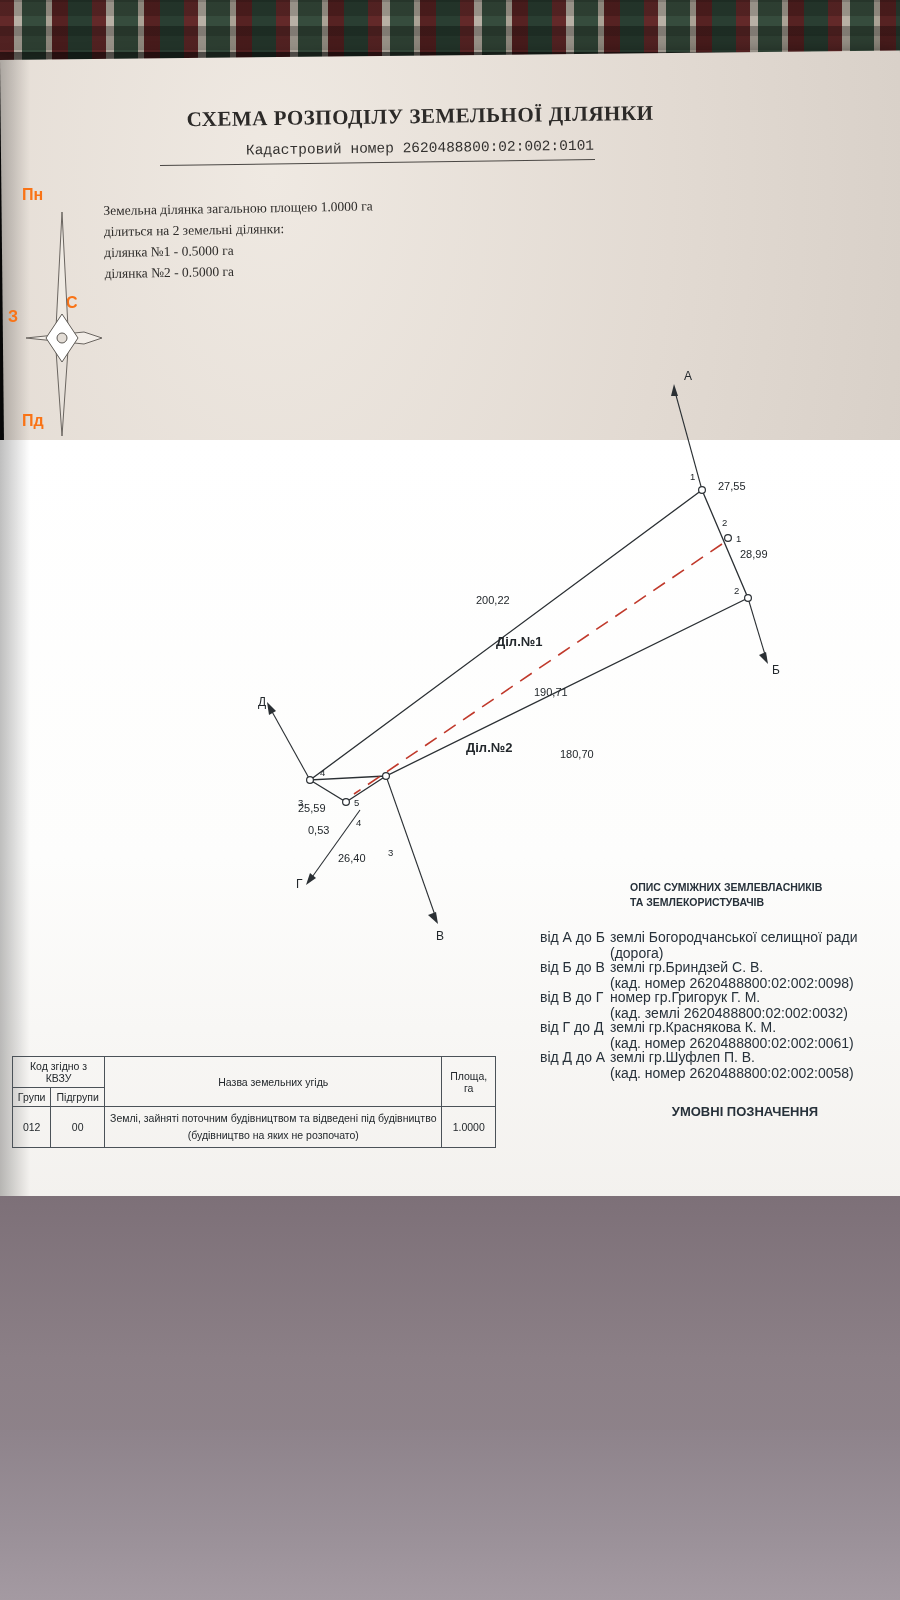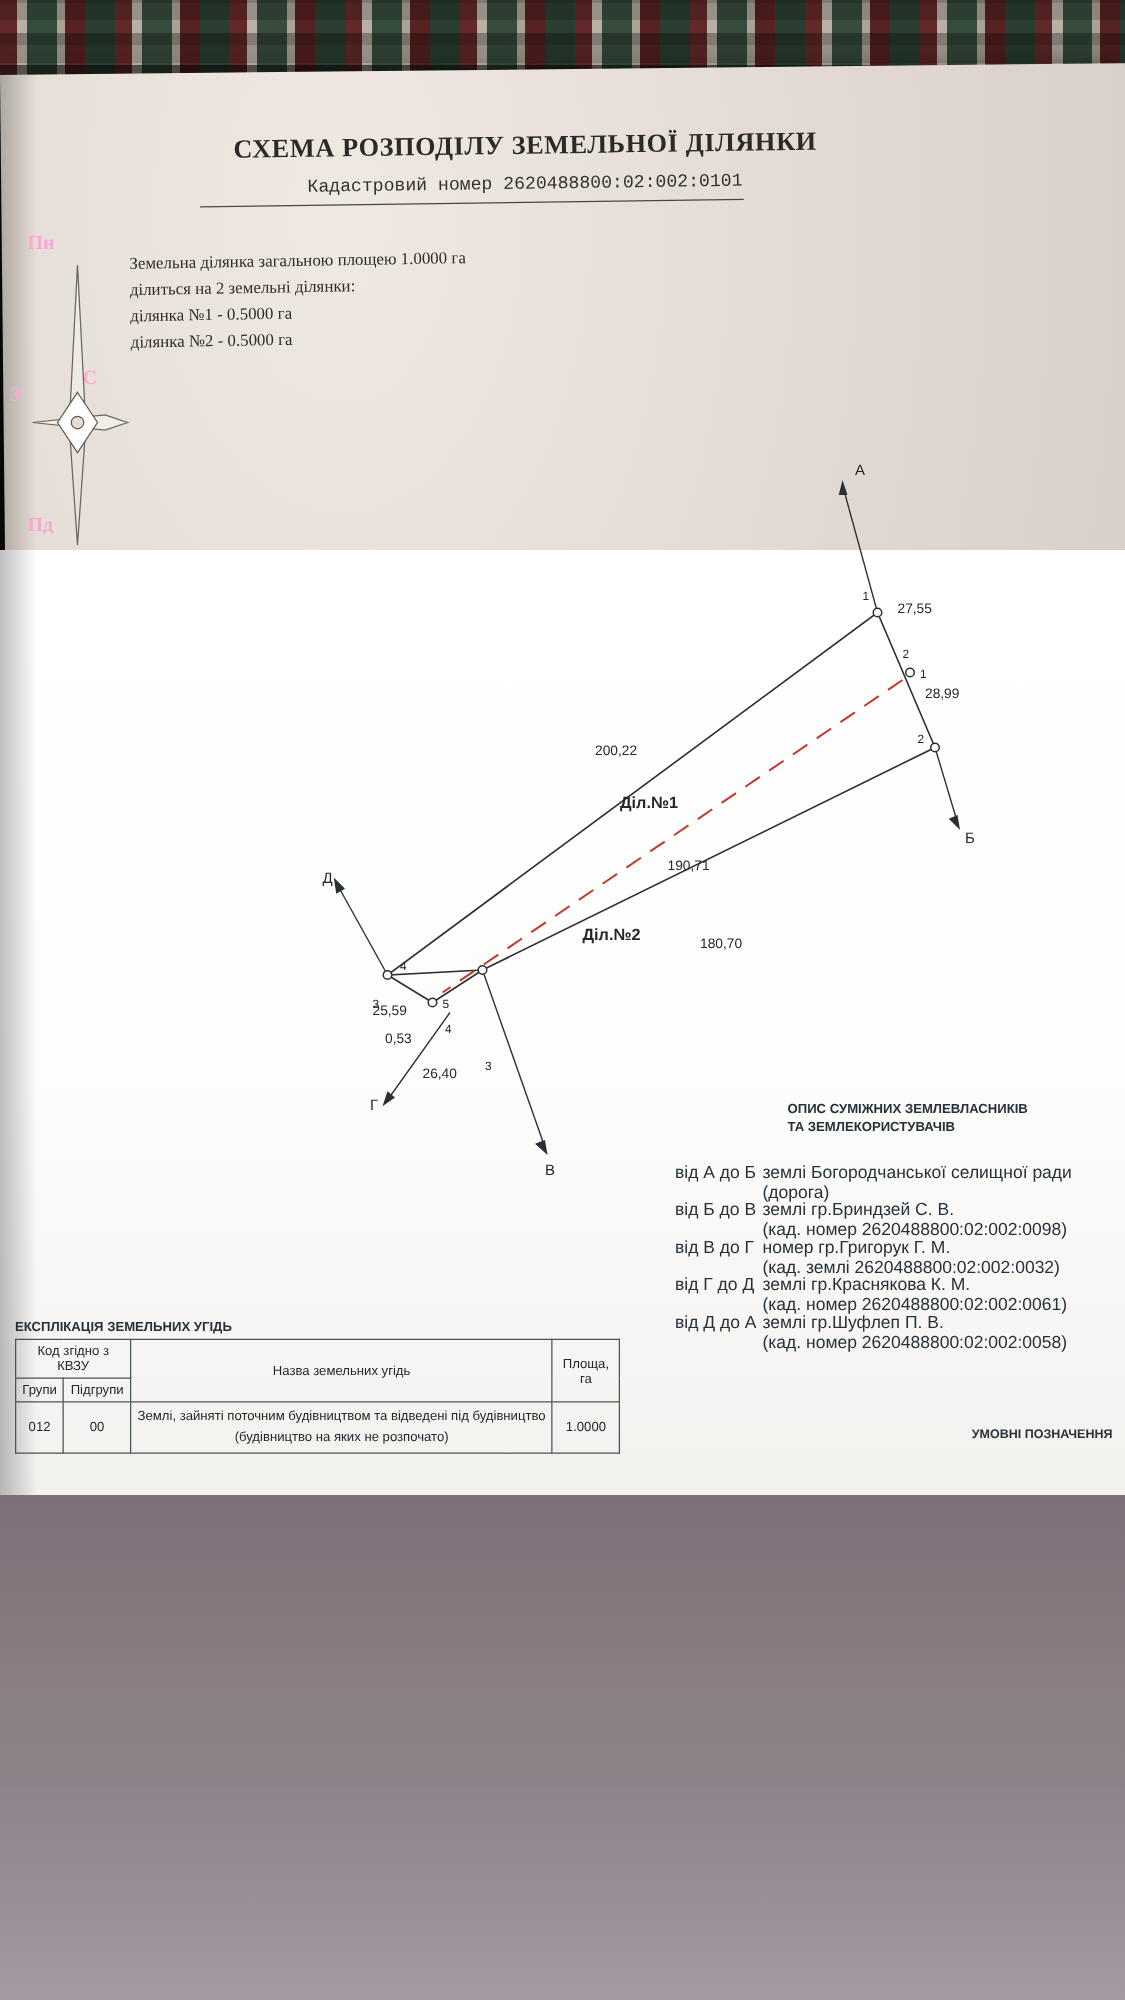--- a/index.html
+++ b/index.html
@@ -117,22 +117,22 @@
     font-size: 13.5px;
     line-height: 21px;
     color: #2e2c2a;
     transform: rotate(-1deg);
   }
 
   
   .compass { position: absolute; left: 8px; top: 180px; width: 110px; height: 270px; }
   .compass .lbl {
     position: absolute;
-    font-family: Liberation Serif, serif;
-    font-size: 16px; font-weight: bold; color: #f9a8d4;
+    font-family: Liberation Sans, sans-serif;
+    font-size: 16px; font-weight: bold; color: #f97316;
   }
   .cmp-pn { left: 14px; top: 6px; }
   .cmp-pd { left: 14px; top: 232px; }
   .cmp-z  { left: 0px;  top: 128px; }
   .cmp-c  { left: 58px; top: 114px; }
   .rose { position: absolute; left: 16px; top: 30px; }
 
   
   .plot { position: absolute; left: 250px; top: 370px; width: 560px; height: 590px; }
   .plot text { font-family: "Liberation Sans", sans-serif; fill: #23282c; }
@@ -144,22 +144,22 @@
     font-size: 10.5px; font-weight: bold; color: #27313a;
     line-height: 15px;
   }
   .neigh-list { position: absolute; left: 540px; top: 930px; width: 350px; font-size: 14px; color: #27313a; }
   .neigh-row { display: flex; margin-bottom: 1px; line-height: 14.5px; }
   .neigh-from { width: 70px; flex: none; }
   .neigh-to { flex: 1; }
   .neigh-sub { margin-left: 70px; line-height: 14.5px; }
 
   .legend-title {
-    position: absolute; left: 600px; top: 1142px; width: 290px;
-    text-align: right; font-size: 10px; font-weight: bold; color: #27313a;
+    position: absolute; left: 600px; top: 1104px; width: 290px;
+    text-align: center; font-size: 13px; font-weight: bold; color: #27313a;
   }
   .legend-row {
     position: absolute; left: 560px; top: 1168px; width: 330px;
     display: flex; align-items: center; font-size: 10px; color: #27313a; margin-top: 48px;
   }
   .legend-sample { width: 56px; height: 10px; flex: none; }
 
   
   .expl { position: absolute; left: 12px; top: 1056px; width: 522px; }
   .expl-title { font-size: 10.5px; font-weight: bold; color: #27313a; margin-bottom: 3px; }
@@ -324,21 +324,20 @@
       <svg width="56" height="10" viewBox="0 0 56 10">
         <line x1="2" y1="5" x2="54" y2="5" stroke="#c0392b" stroke-width="1.4" stroke-dasharray="9 6"></line>
         <circle cx="3" cy="5" r="2.4" fill="#ffffff" stroke="#c0392b" stroke-width="1"></circle>
         <circle cx="53" cy="5" r="2.4" fill="#ffffff" stroke="#c0392b" stroke-width="1"></circle>
       </svg>
     </span>
     <span>- межа поділу земельної ділянки</span>
   </div>
 
   <div class="expl">
-    <div class="expl-title">ЕКСПЛІКАЦІЯ ЗЕМЕЛЬНИХ УГІДЬ</div>
     <table class="expl-table">
       <tbody>
           <tr>
         <th colspan="2">Код згідно з КВЗУ</th>
         <th rowspan="2">Назва земельних угідь</th>
         <th rowspan="2">Площа, га</th>
       </tr>
       <tr>
         <th>Групи</th>
         <th>Підгрупи</th>

